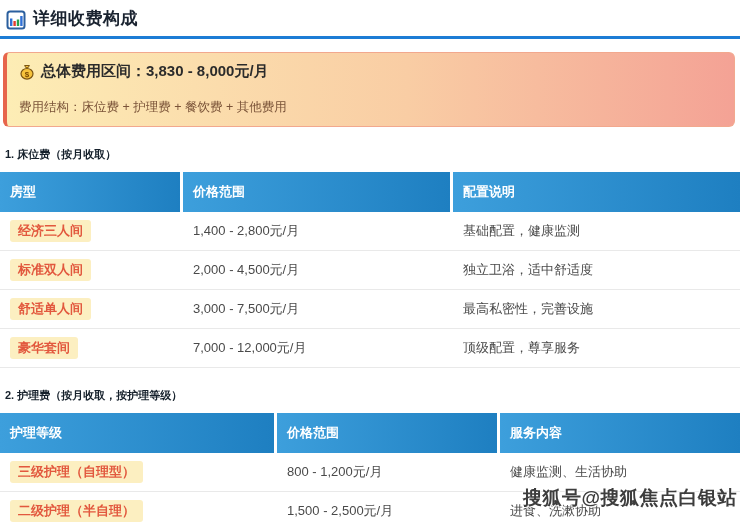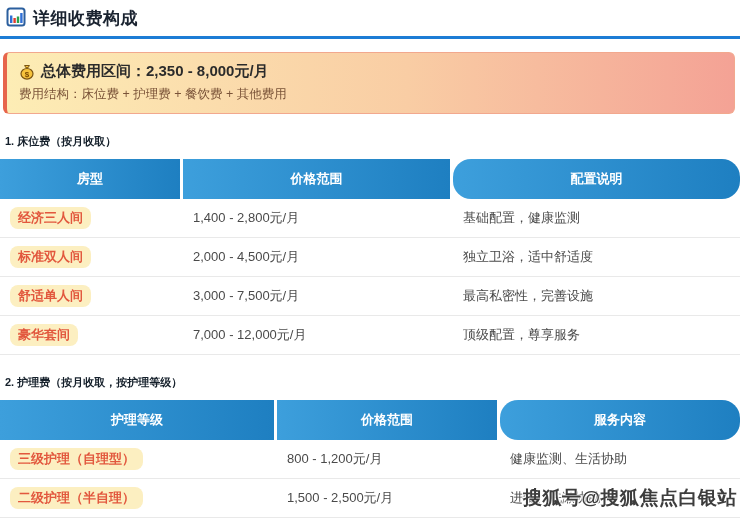--- a/index.html
+++ b/index.html
@@ -8,21 +8,21 @@
     width: 740px; height: 526px;
     background: #ffffff;
     font-family: "Liberation Sans", "DejaVu Sans", sans-serif;
     overflow: hidden;
     position: relative;
     color: #333;
   }
 
   
   .page-header {
-    display: flex; align-items: flex-start; gap: 7px;
+    display: flex; align-items: flex-end; gap: 7px;
     padding: 7px 0 6px 6px;
     border-bottom: 3px solid #1c7cd5;
   }
   .page-title {
     font-size: 17px; font-weight: bold; color: #1a2330;
     letter-spacing: 0.5px;
   }
   .chart-icon { width: 20px; height: 20px; display: inline-block; }
 
   
@@ -33,58 +33,58 @@
     border-left: 4px solid #e7654b;
     border-radius: 6px;
     padding: 9px 12px 10px 12px;
   }
   .banner-line1 {
     display: flex; align-items: center; gap: 6px;
     font-size: 15px; font-weight: bold; color: #2b2b2b;
   }
   .money-icon { width: 16px; height: 16px; display: inline-block; }
   .banner-line2 {
-    margin-top: 5px;
+    margin-top: 18px;
     font-size: 12.5px; color: #7a5338;
   }
 
   
   .section-heading {
     margin: 20px 0 10px 5px;
     font-size: 11px; font-weight: bold; color: #15202b;
   }
 
   table.fee-table {
     width: 740px;
     border-collapse: separate; border-spacing: 0;
     table-layout: fixed;
     font-size: 13px;
   }
   .fee-table th {
     background: linear-gradient(90deg, #3d9fdc 0%, #1e7fc1 100%);
-    color: #ffffff; font-weight: bold; text-align: center;
+    color: #ffffff; font-weight: bold; text-align: left;
     padding: 11px 10px;
     border-right: 3px solid #ffffff;
     white-space: nowrap; overflow: hidden;
   }
-  .fee-table th:last-child { border-right: none; border-radius: 18px; }
+  .fee-table th:last-child { border-right: none; }
   .fee-table td {
     padding: 8px 10px;
     border-bottom: 1px solid #e9e9e9;
     color: #4a4a4a;
     white-space: nowrap; overflow: hidden;
     background: #ffffff;
   }
   .label-pill {
     display: inline-block;
     background: #fcefc1;
     color: #e2583e;
     font-weight: bold;
     padding: 2px 8px;
-    border-radius: 8px;
+    border-radius: 3px;
     font-size: 13px;
   }
   .price-cell { color: #4a4a4a; }
   .desc-cell  { color: #555555; }
 
   
   .watermark {
     position: absolute;
     right: 3px; bottom: 15px;
     font-size: 19px; font-weight: bold;
@@ -114,21 +114,21 @@
 
 <div class="summary-banner">
   <div class="banner-line1">
     <span class="money-icon">
       <svg width="16" height="16" viewBox="0 0 16 16">
         <path d="M5.6 1.5 h4.8 l-1.3 2.2 h-2.2 z" fill="#f6c33c" stroke="#7a5412" stroke-width="1"></path>
         <ellipse cx="8" cy="9.8" rx="6" ry="5.3" fill="#f6c33c" stroke="#7a5412" stroke-width="1.2"></ellipse>
         <text x="8" y="12.6" text-anchor="middle" font-size="8" font-weight="bold" fill="#7a4a00" font-family="Liberation Sans, sans-serif">$</text>
       </svg>
     </span>
-    <span>总体费用区间：2,350 - 8,000元/月</span>
+    <span>总体费用区间：3,830 - 8,000元/月</span>
   </div>
   <div class="banner-line2">费用结构：床位费 + 护理费 + 餐饮费 + 其他费用</div>
 </div>
 
 <div class="section-heading">1. 床位费（按月收取）</div>
 
 <table class="fee-table">
   <colgroup>
       <col style="width:183px">
       <col style="width:270px">

